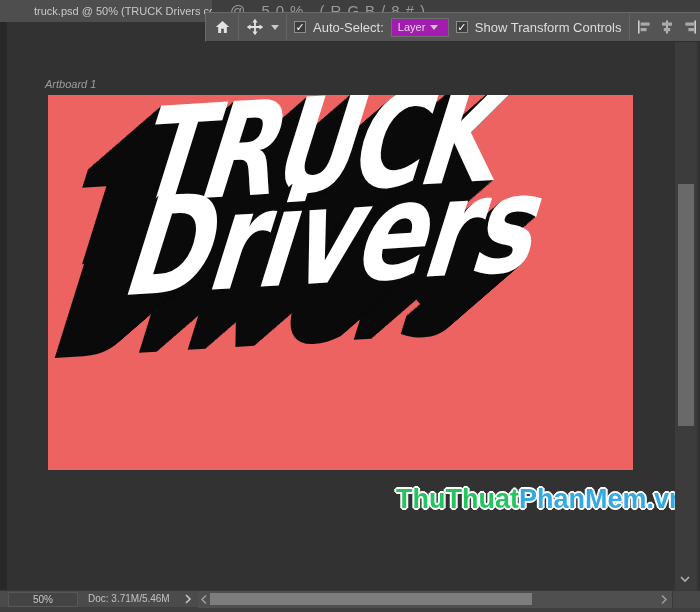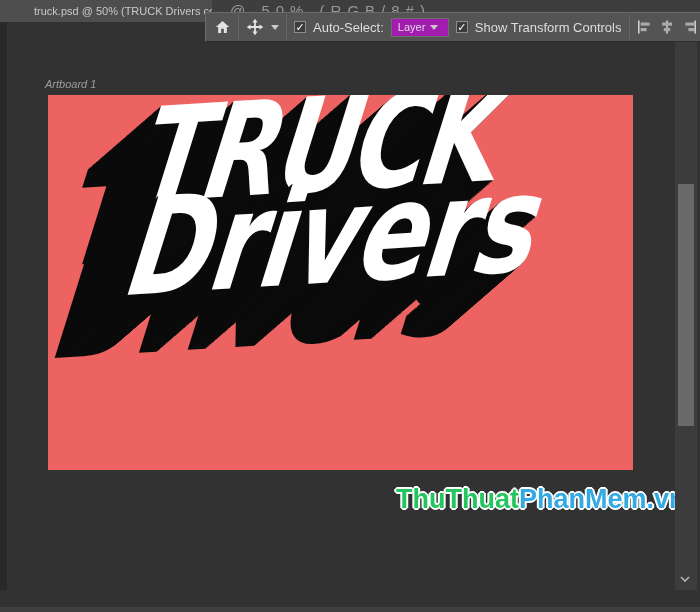--- a/index.html
+++ b/index.html
@@ -157,15 +157,38 @@
     <div class="v-scrollbar">
       <div class="v-thumb"></div>
       <div class="v-down-arrow">
         <svg width="12" height="8" viewBox="0 0 12 8">
           <polyline points="2,2 6,6 10,2" fill="none" stroke="#b0b0b0" stroke-width="1.6"></polyline>
         </svg>
       </div>
     </div>
   </div>
 
+  <div class="status-bar">
+    <div class="zoom-field">50%</div>
+    <div class="doc-field">Doc: 3.71M/5.46M</div>
+    <div class="doc-chevron">
+      <svg width="8" height="12" viewBox="0 0 8 12">
+        <polyline points="2,2 6,6 2,10" fill="none" stroke="#c4c4c4" stroke-width="1.6"></polyline>
+      </svg>
+    </div>
+    <div class="h-scrollbar">
+      <div class="h-left-arrow">
+        <svg width="8" height="11" viewBox="0 0 8 11">
+          <polyline points="6,1.5 2,5.5 6,9.5" fill="none" stroke="#9e9e9e" stroke-width="1.5"></polyline>
+        </svg>
+      </div>
+      <div class="h-thumb"></div>
+      <div class="h-right-arrow">
+        <svg width="8" height="11" viewBox="0 0 8 11">
+          <polyline points="2,1.5 6,5.5 2,9.5" fill="none" stroke="#9e9e9e" stroke-width="1.5"></polyline>
+        </svg>
+      </div>
+    </div>
+    <div class="sb-corner"></div>
+  </div>
   <div class="bottom-edge"></div>
 
 </div>
 
 </body></html>

